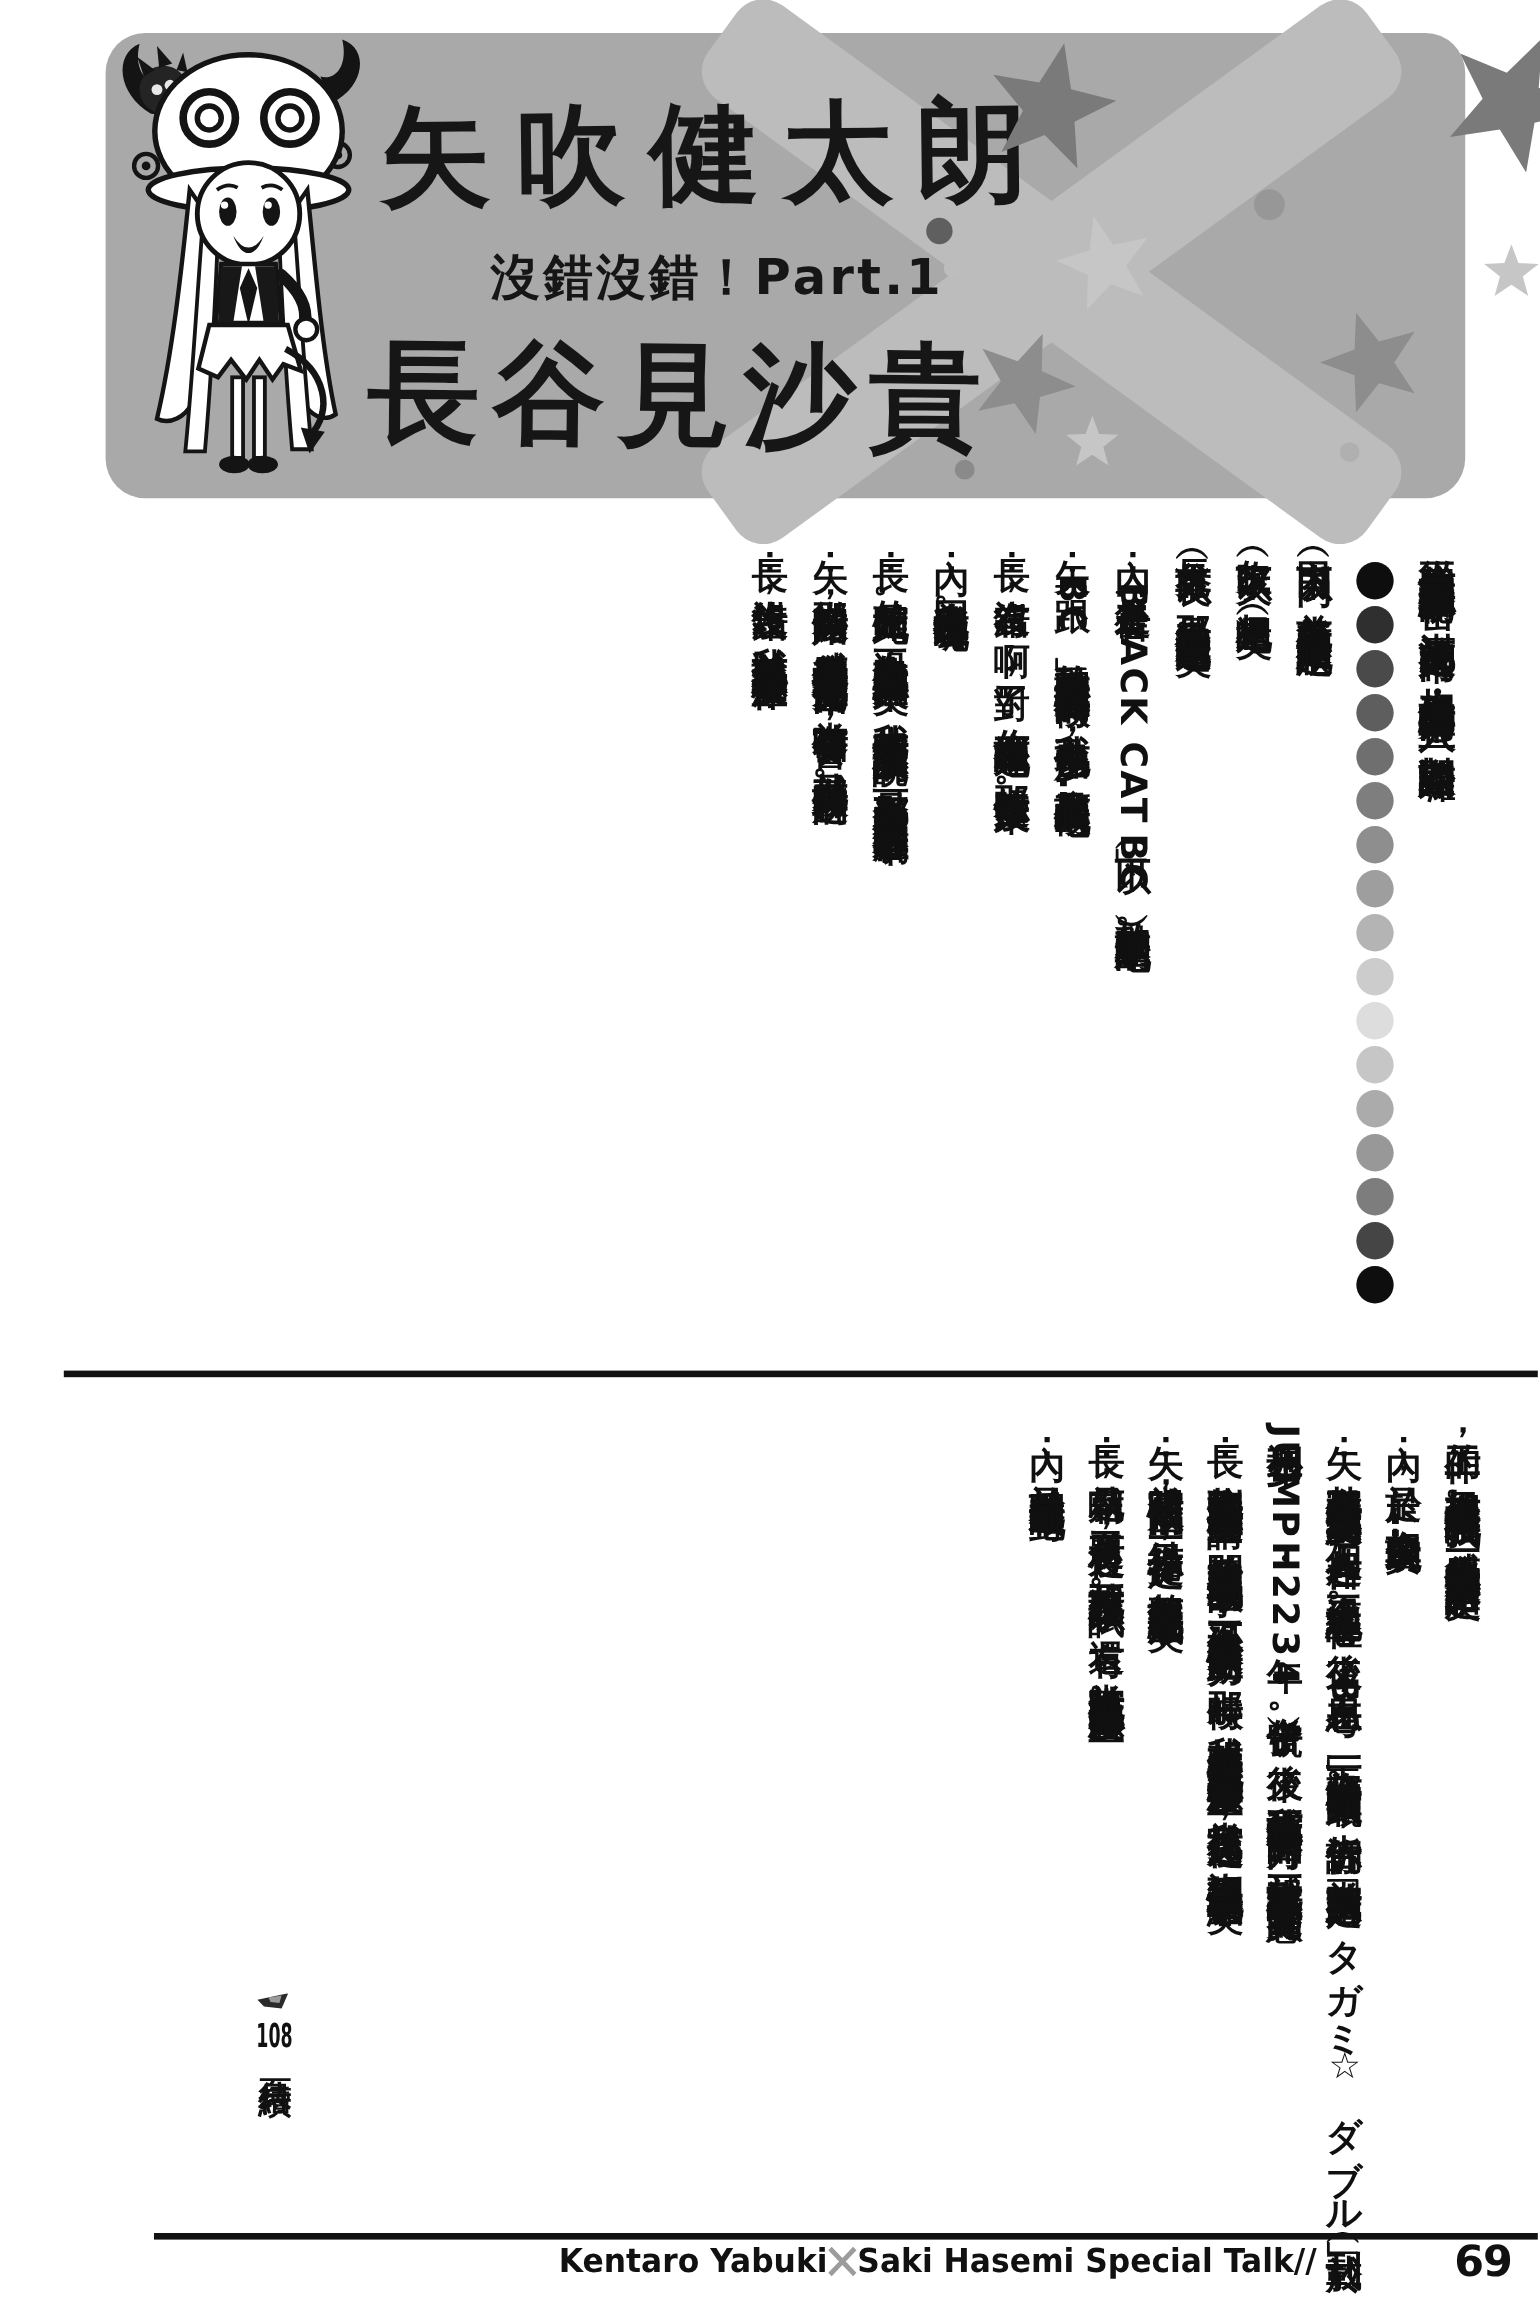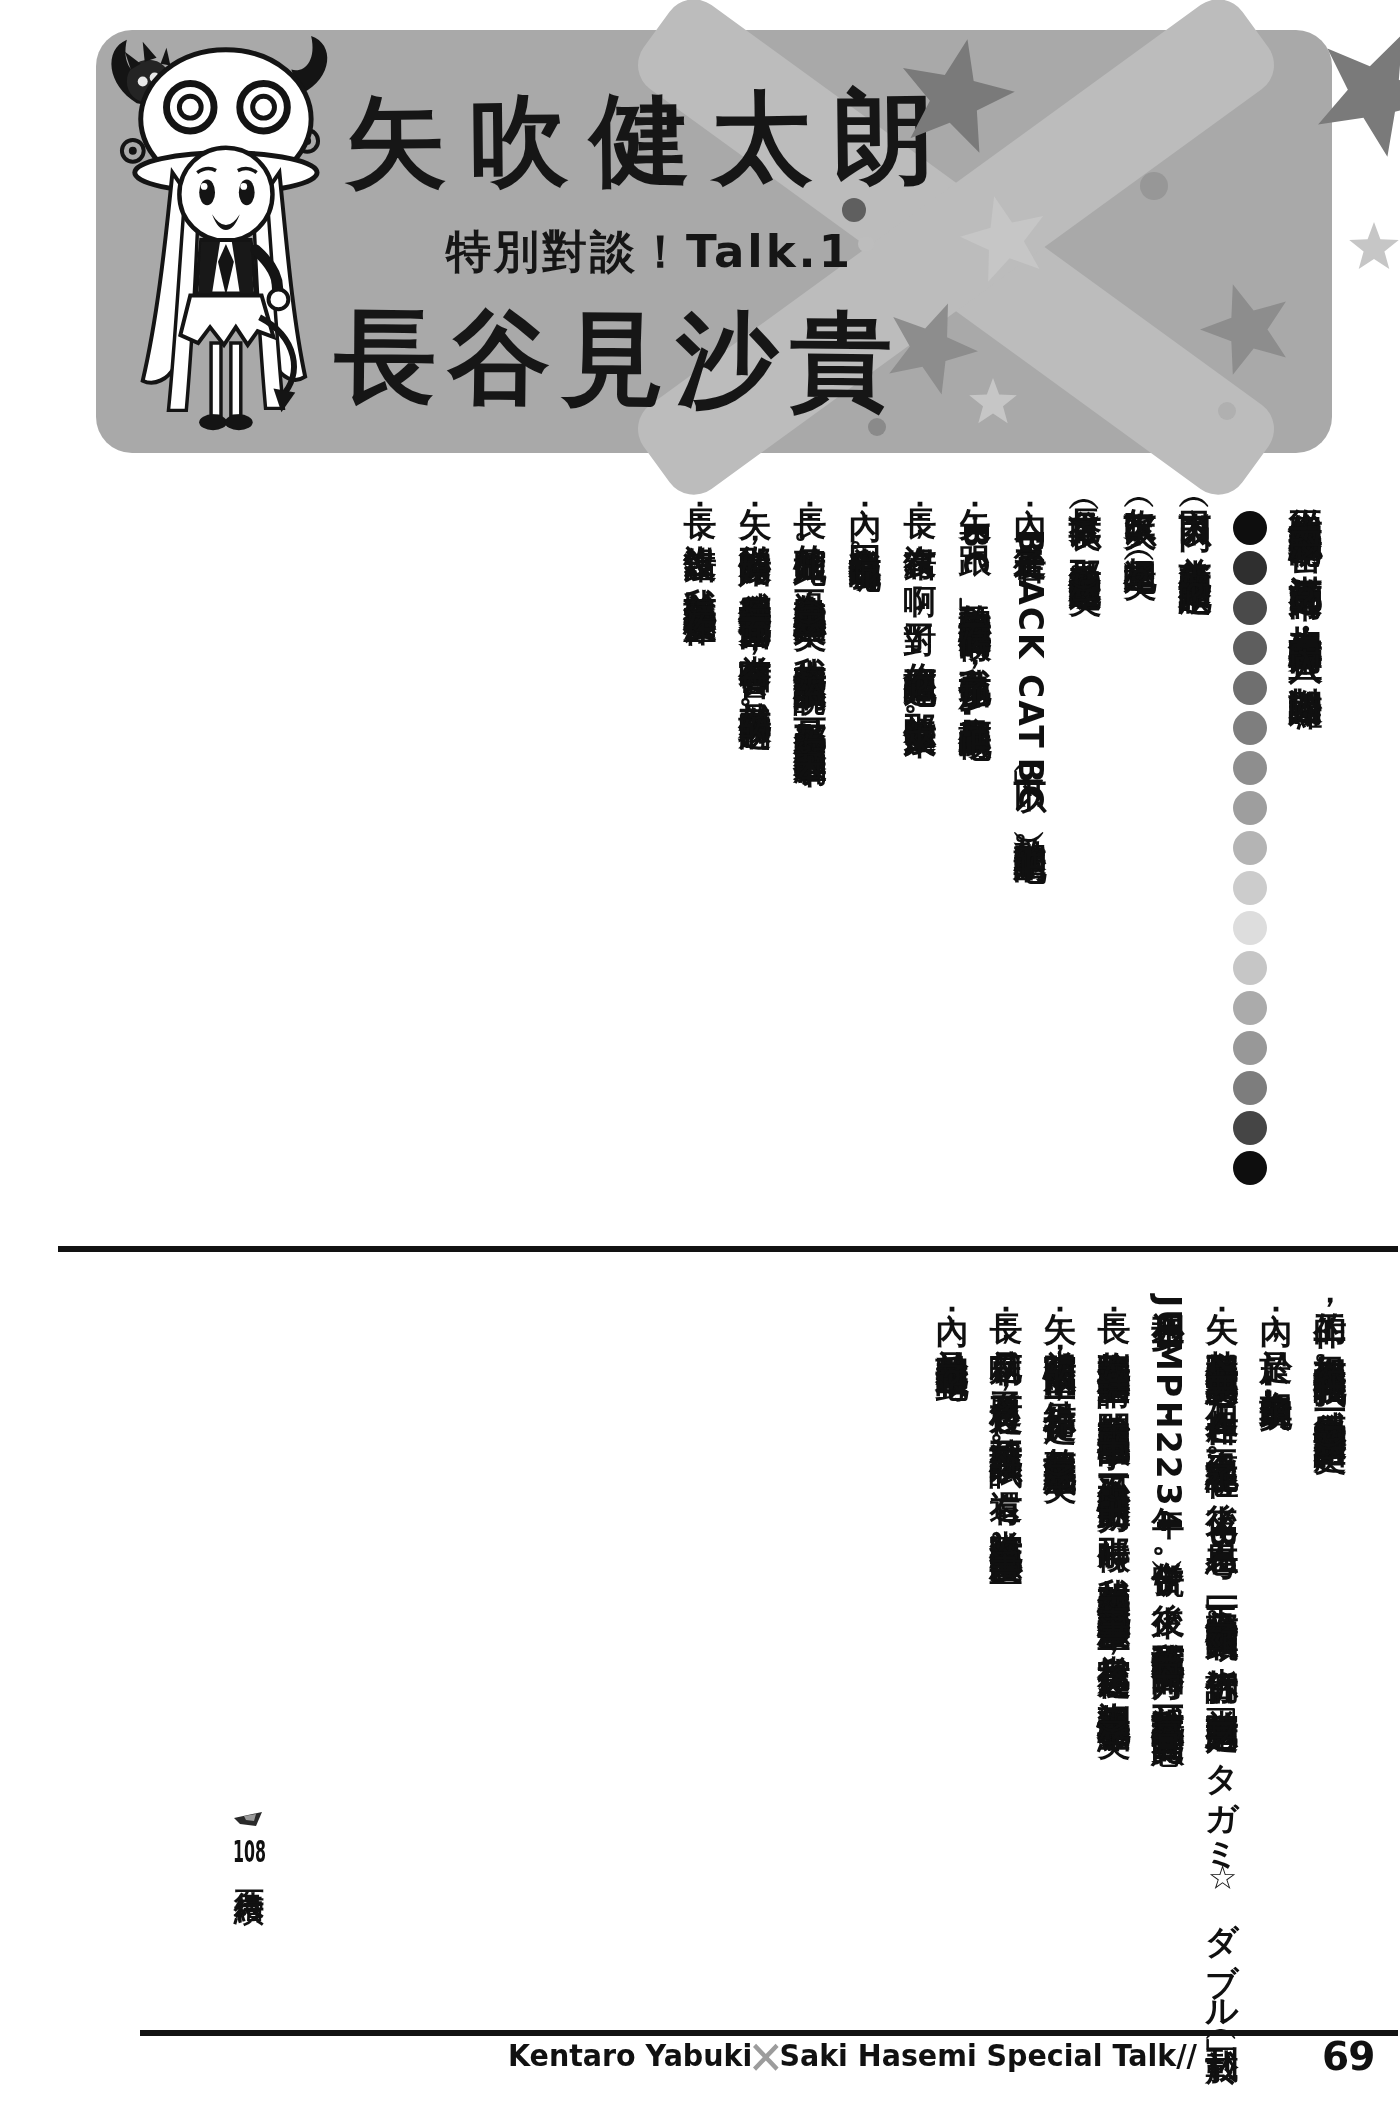--- a/index.html
+++ b/index.html
@@ -54,21 +54,21 @@
 </style>
 </head>
 <body>
 
 <div id="page">
 
   <div id="banner">
     <div class="xarm" id="xarm1"></div>
     <div class="xarm" id="xarm2"></div>
     <div class="htitle" id="title-top">矢吹健太朗</div>
-    <div class="htitle" id="subtitle">特別對談！Talk.1</div>
+    <div class="htitle" id="subtitle">沒錯沒錯！Part.1</div>
     <div class="htitle" id="title-bottom">長谷見沙貴</div>
   </div>
 
   <svg class="deco" style="left:895px;top:38px;" width="120" height="120" viewBox="0 0 100 100">
     <polygon transform="rotate(12 50 50)" points="50,0 62.3,33 97.6,34.5 70,56.5 79.4,90.5 50,71 20.6,90.5 30,56.5 2.4,34.5 37.7,33" fill="#7a7a7a"></polygon>
   </svg>
   <svg class="deco" style="left:960px;top:195px;" width="90" height="90" viewBox="0 0 100 100">
     <polygon transform="rotate(-14 50 50)" points="50,0 62.3,33 97.6,34.5 70,56.5 79.4,90.5 50,71 20.6,90.5 30,56.5 2.4,34.5 37.7,33" fill="#c6c6c6"></polygon>
   </svg>
   <svg class="deco" style="left:882px;top:300px;" width="96" height="96" viewBox="0 0 100 100">

